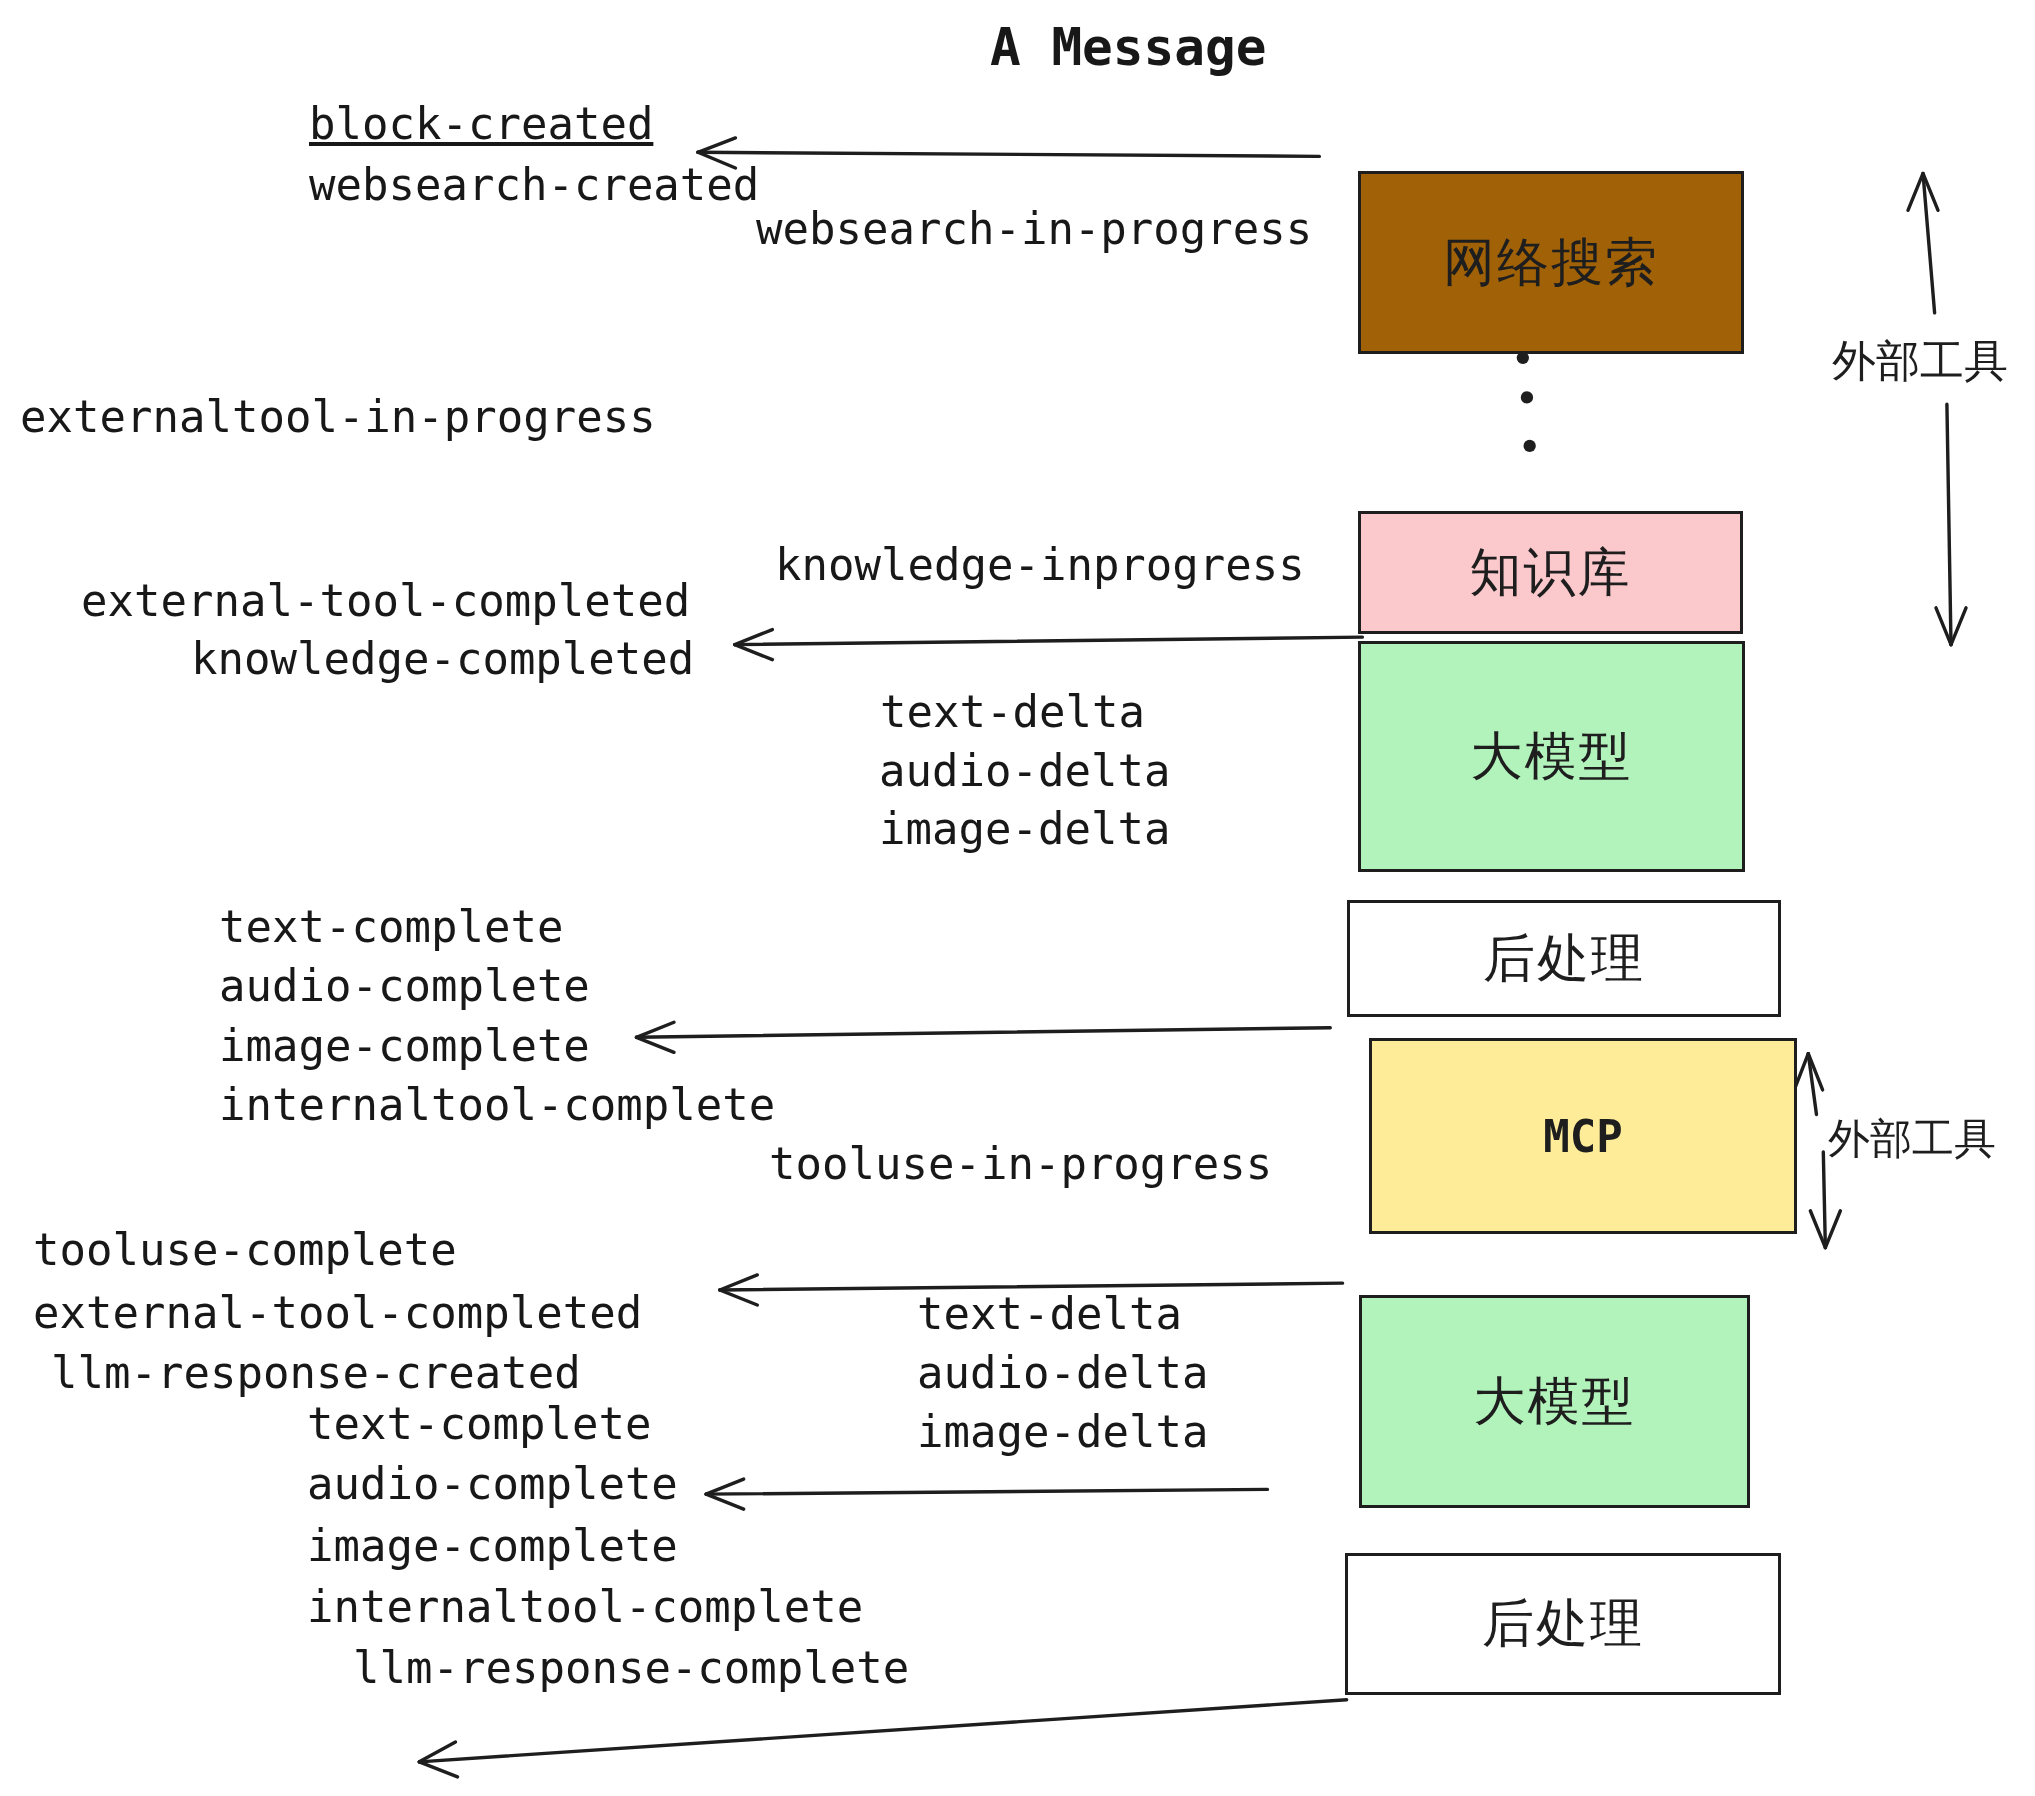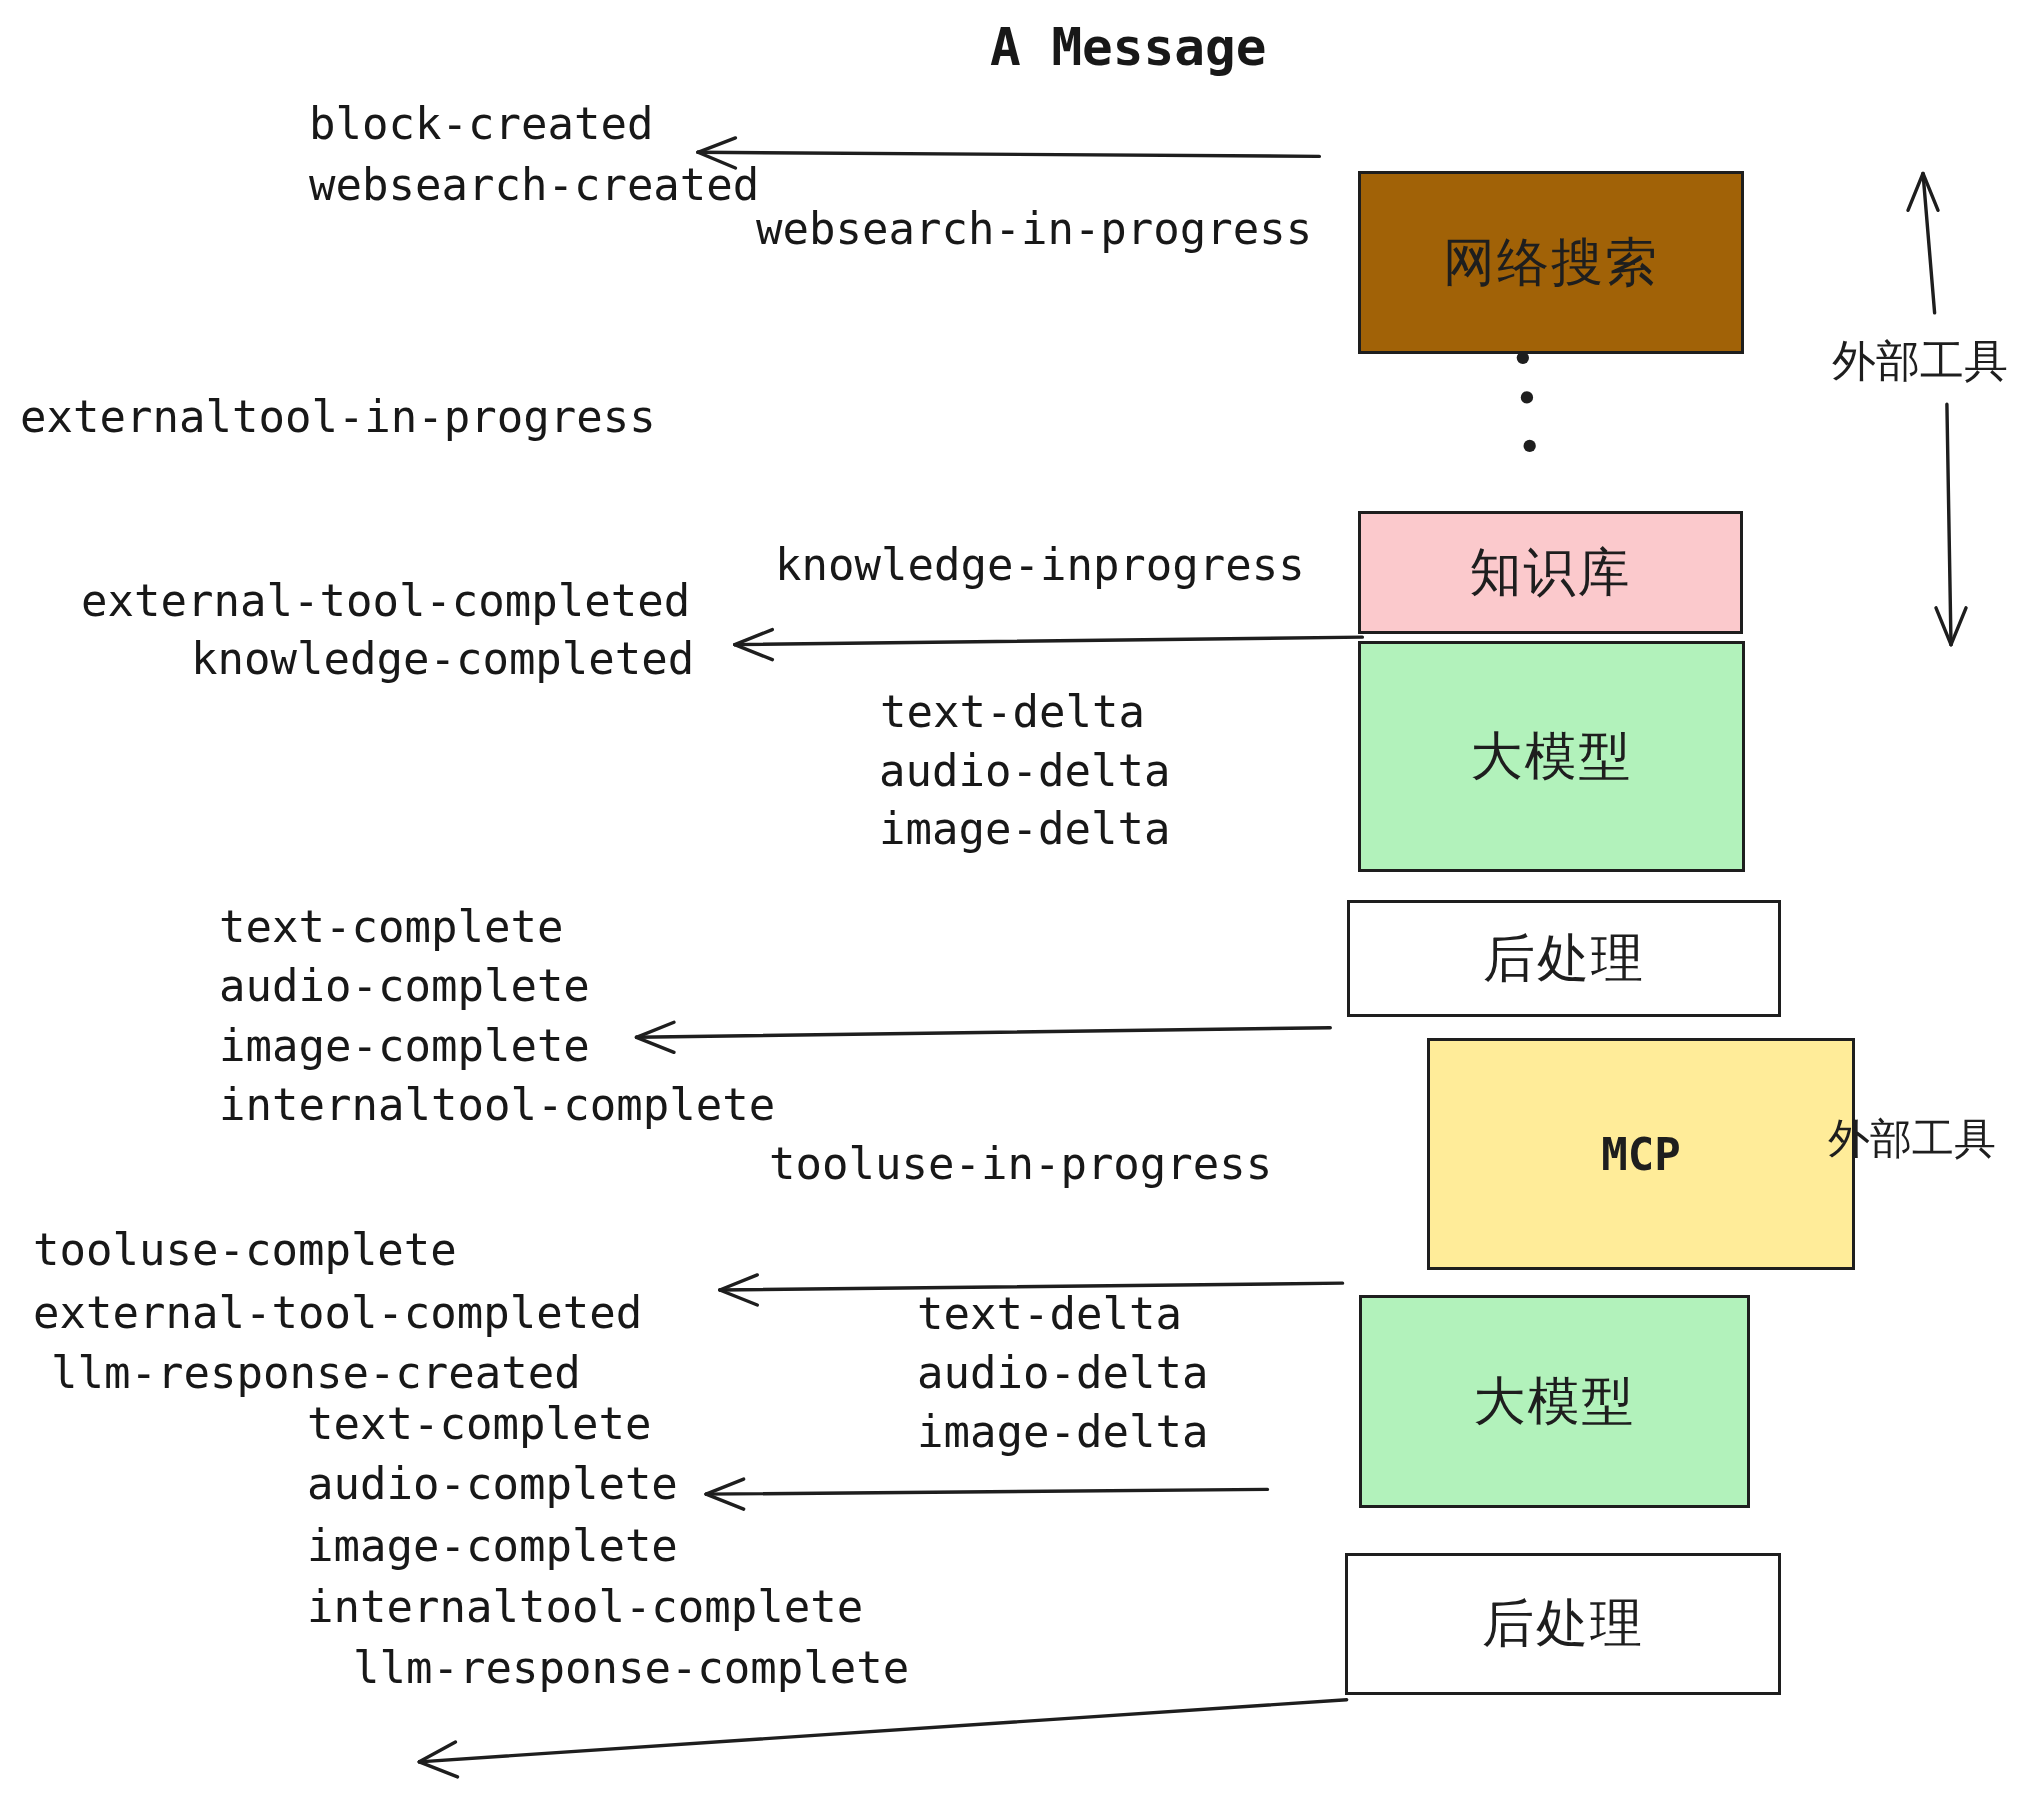--- a/index.html
+++ b/index.html
@@ -149,36 +149,36 @@
   </div>
 
   <div class="box" style="left: 1358px; top: 641px; width: 387px; height: 231px; background-color: rgb(178, 242, 187);">
     <span class="cjk">大模型</span>
   </div>
 
   <div class="box" style="left: 1347px; top: 900px; width: 434px; height: 117px; background-color: rgb(255, 255, 255);">
     <span class="cjk">后处理</span>
   </div>
 
-  <div class="box" style="left: 1427px; top: 1038px; width: 428px; height: 232px; background-color: rgb(255, 236, 153);">
+  <div class="box" style="left: 1369px; top: 1038px; width: 428px; height: 196px; background-color: rgb(255, 236, 153);">
     <span class="mono">MCP</span>
   </div>
 
   <div class="box" style="left: 1359px; top: 1295px; width: 391px; height: 213px; background-color: rgb(178, 242, 187);">
     <span class="cjk">大模型</span>
   </div>
 
   <div class="box" style="left: 1345px; top: 1553px; width: 436px; height: 142px; background-color: rgb(255, 255, 255);">
     <span class="cjk">后处理</span>
   </div>
 
   <div class="side-label" style="left:1832px;top:332px;">外部工具</div>
   <div class="side-label" style="left:1828px;top:1111px;font-size:42px;">外部工具</div>
 
-  <div class="ev" style="left:309px;top:102px;">block-created</div>
+  <div class="ev" style="left:309px;top:102px;text-decoration:underline;">block-created</div>
   <div class="ev" style="left:309px;top:163px;">websearch-created</div>
   <div class="ev" style="left:756px;top:207px;">websearch-in-progress</div>
   <div class="ev" style="left:20px;top:395px;">externaltool-in-progress</div>
   <div class="ev" style="left:775px;top:543px;">knowledge-inprogress</div>
   <div class="ev" style="left:81px;top:579px;">external-tool-completed</div>
   <div class="ev" style="left:191px;top:637px;">knowledge-completed</div>
   <div class="ev" style="left:880px;top:690px;">text-delta</div>
   <div class="ev" style="left:879px;top:749px;">audio-delta</div>
   <div class="ev" style="left:879px;top:807px;">image-delta</div>
   <div class="ev" style="left:219px;top:905px;">text-complete</div>

